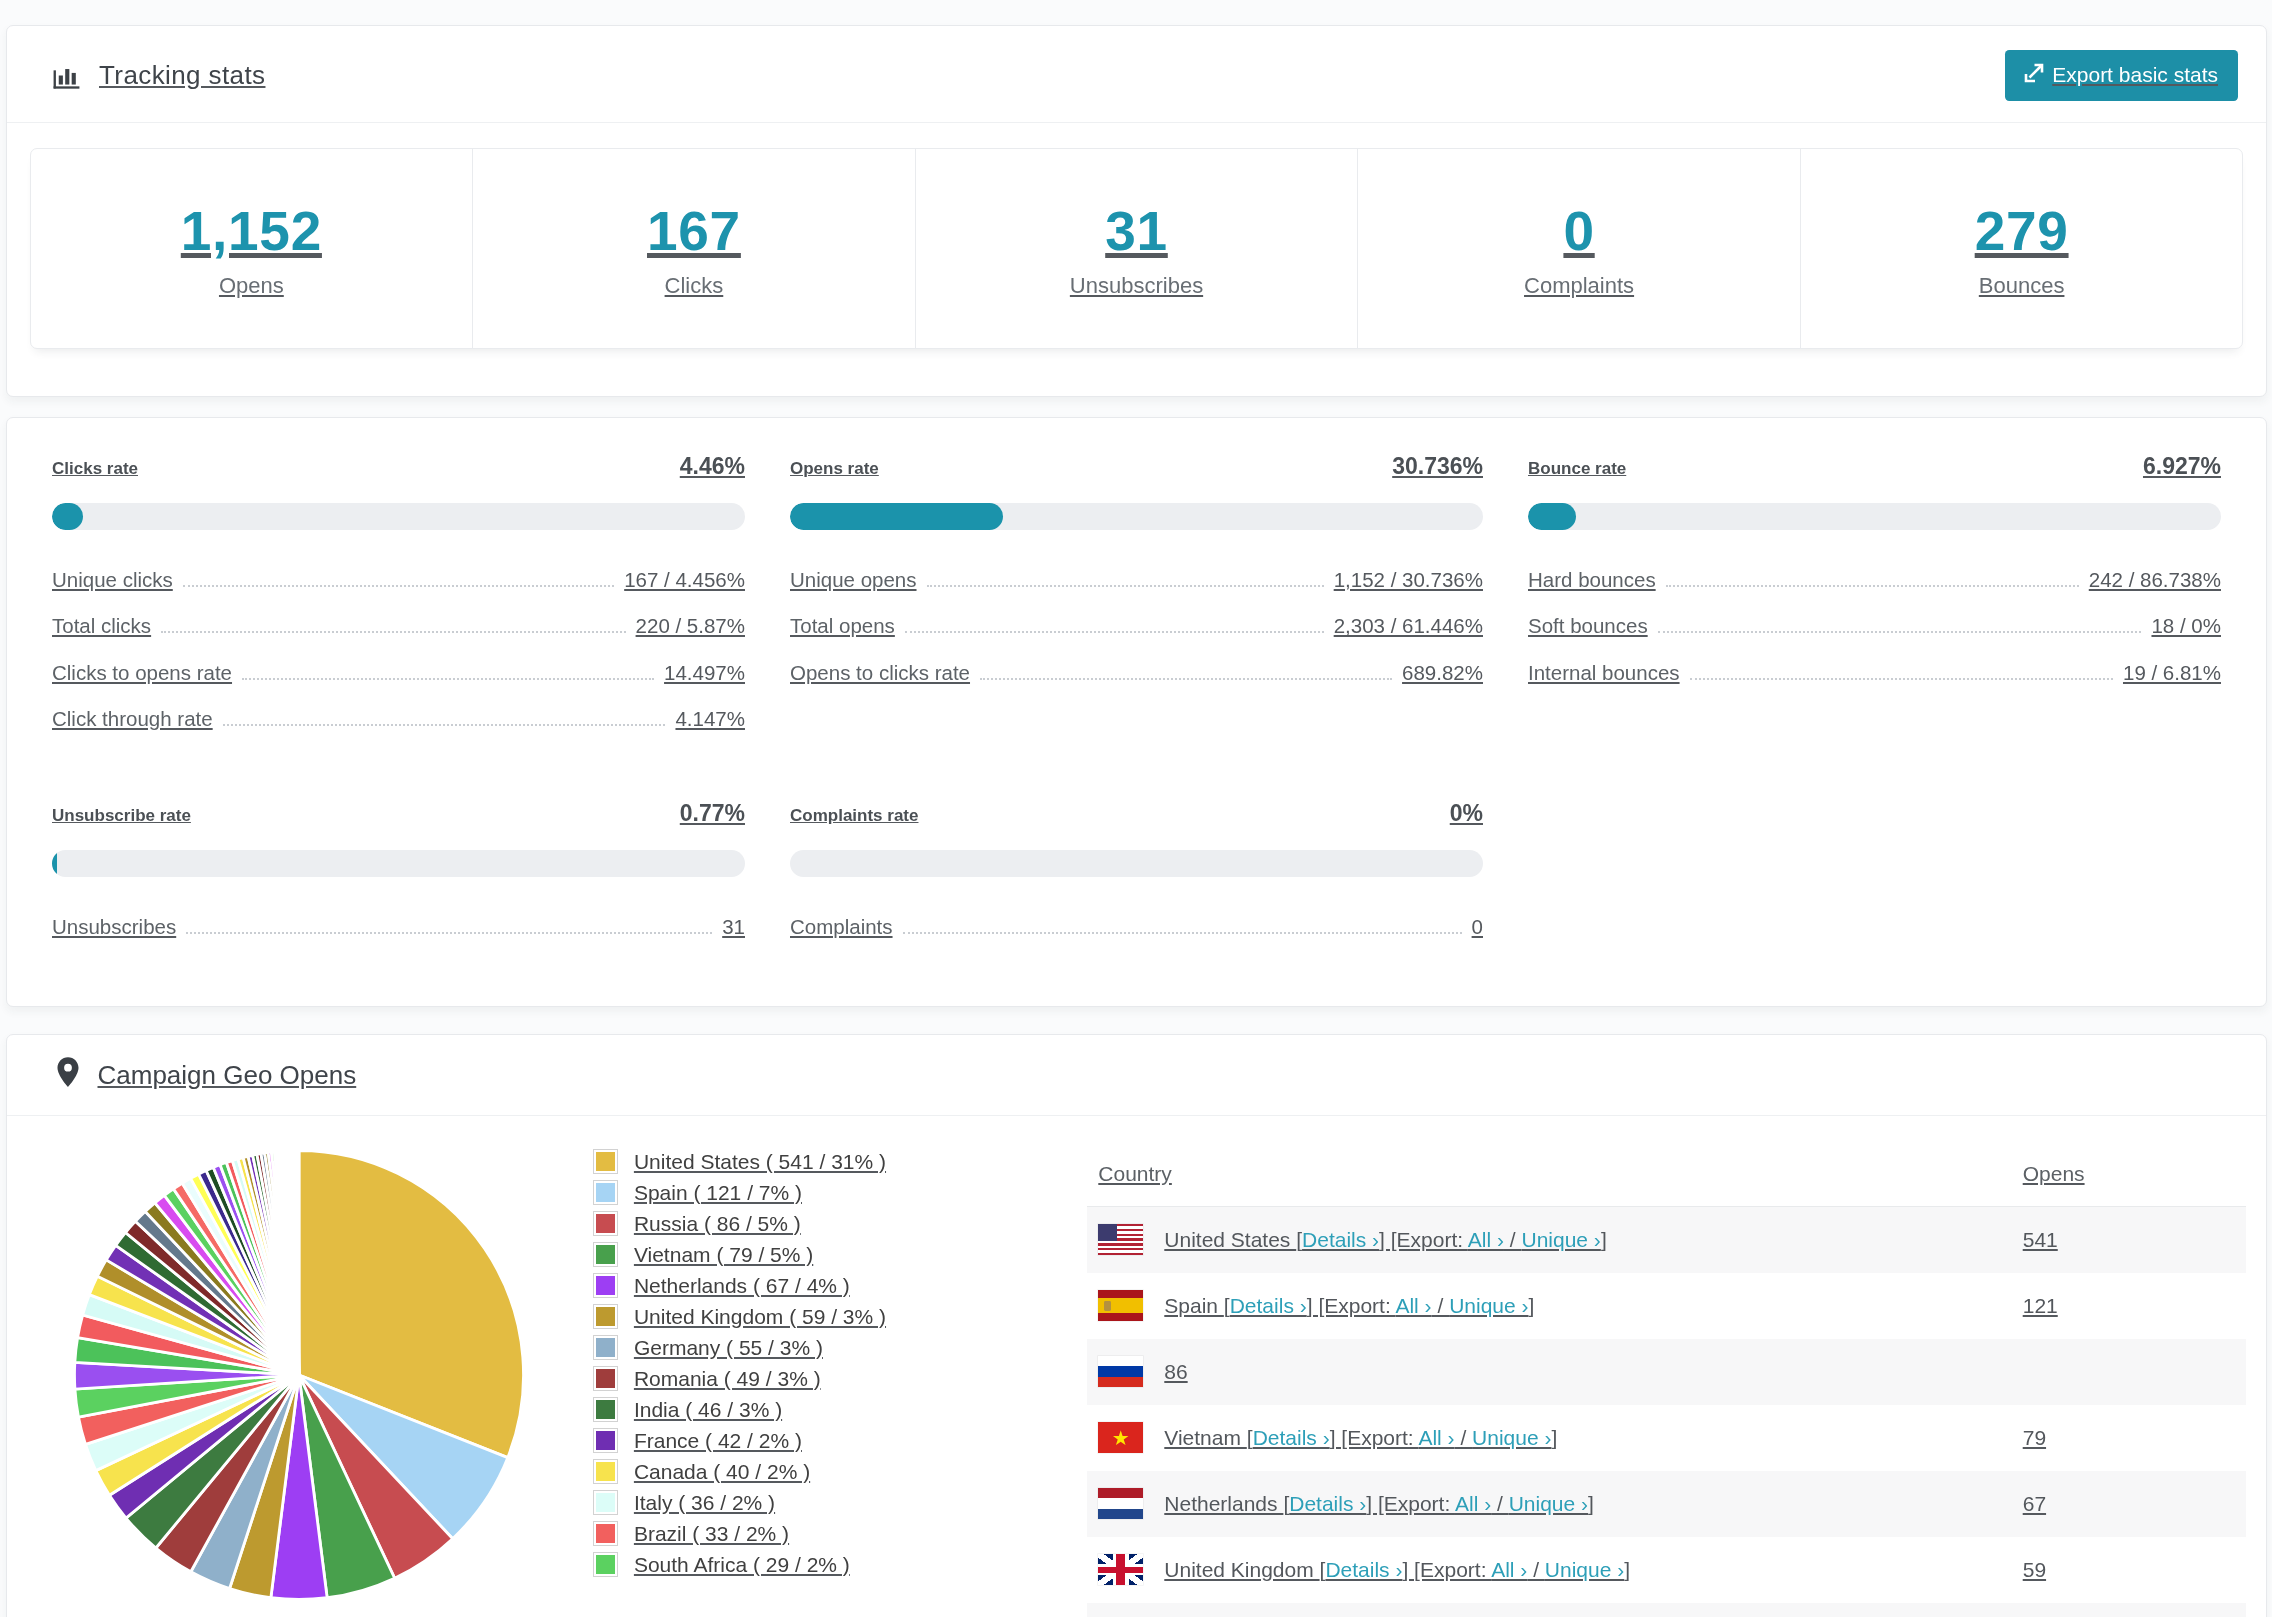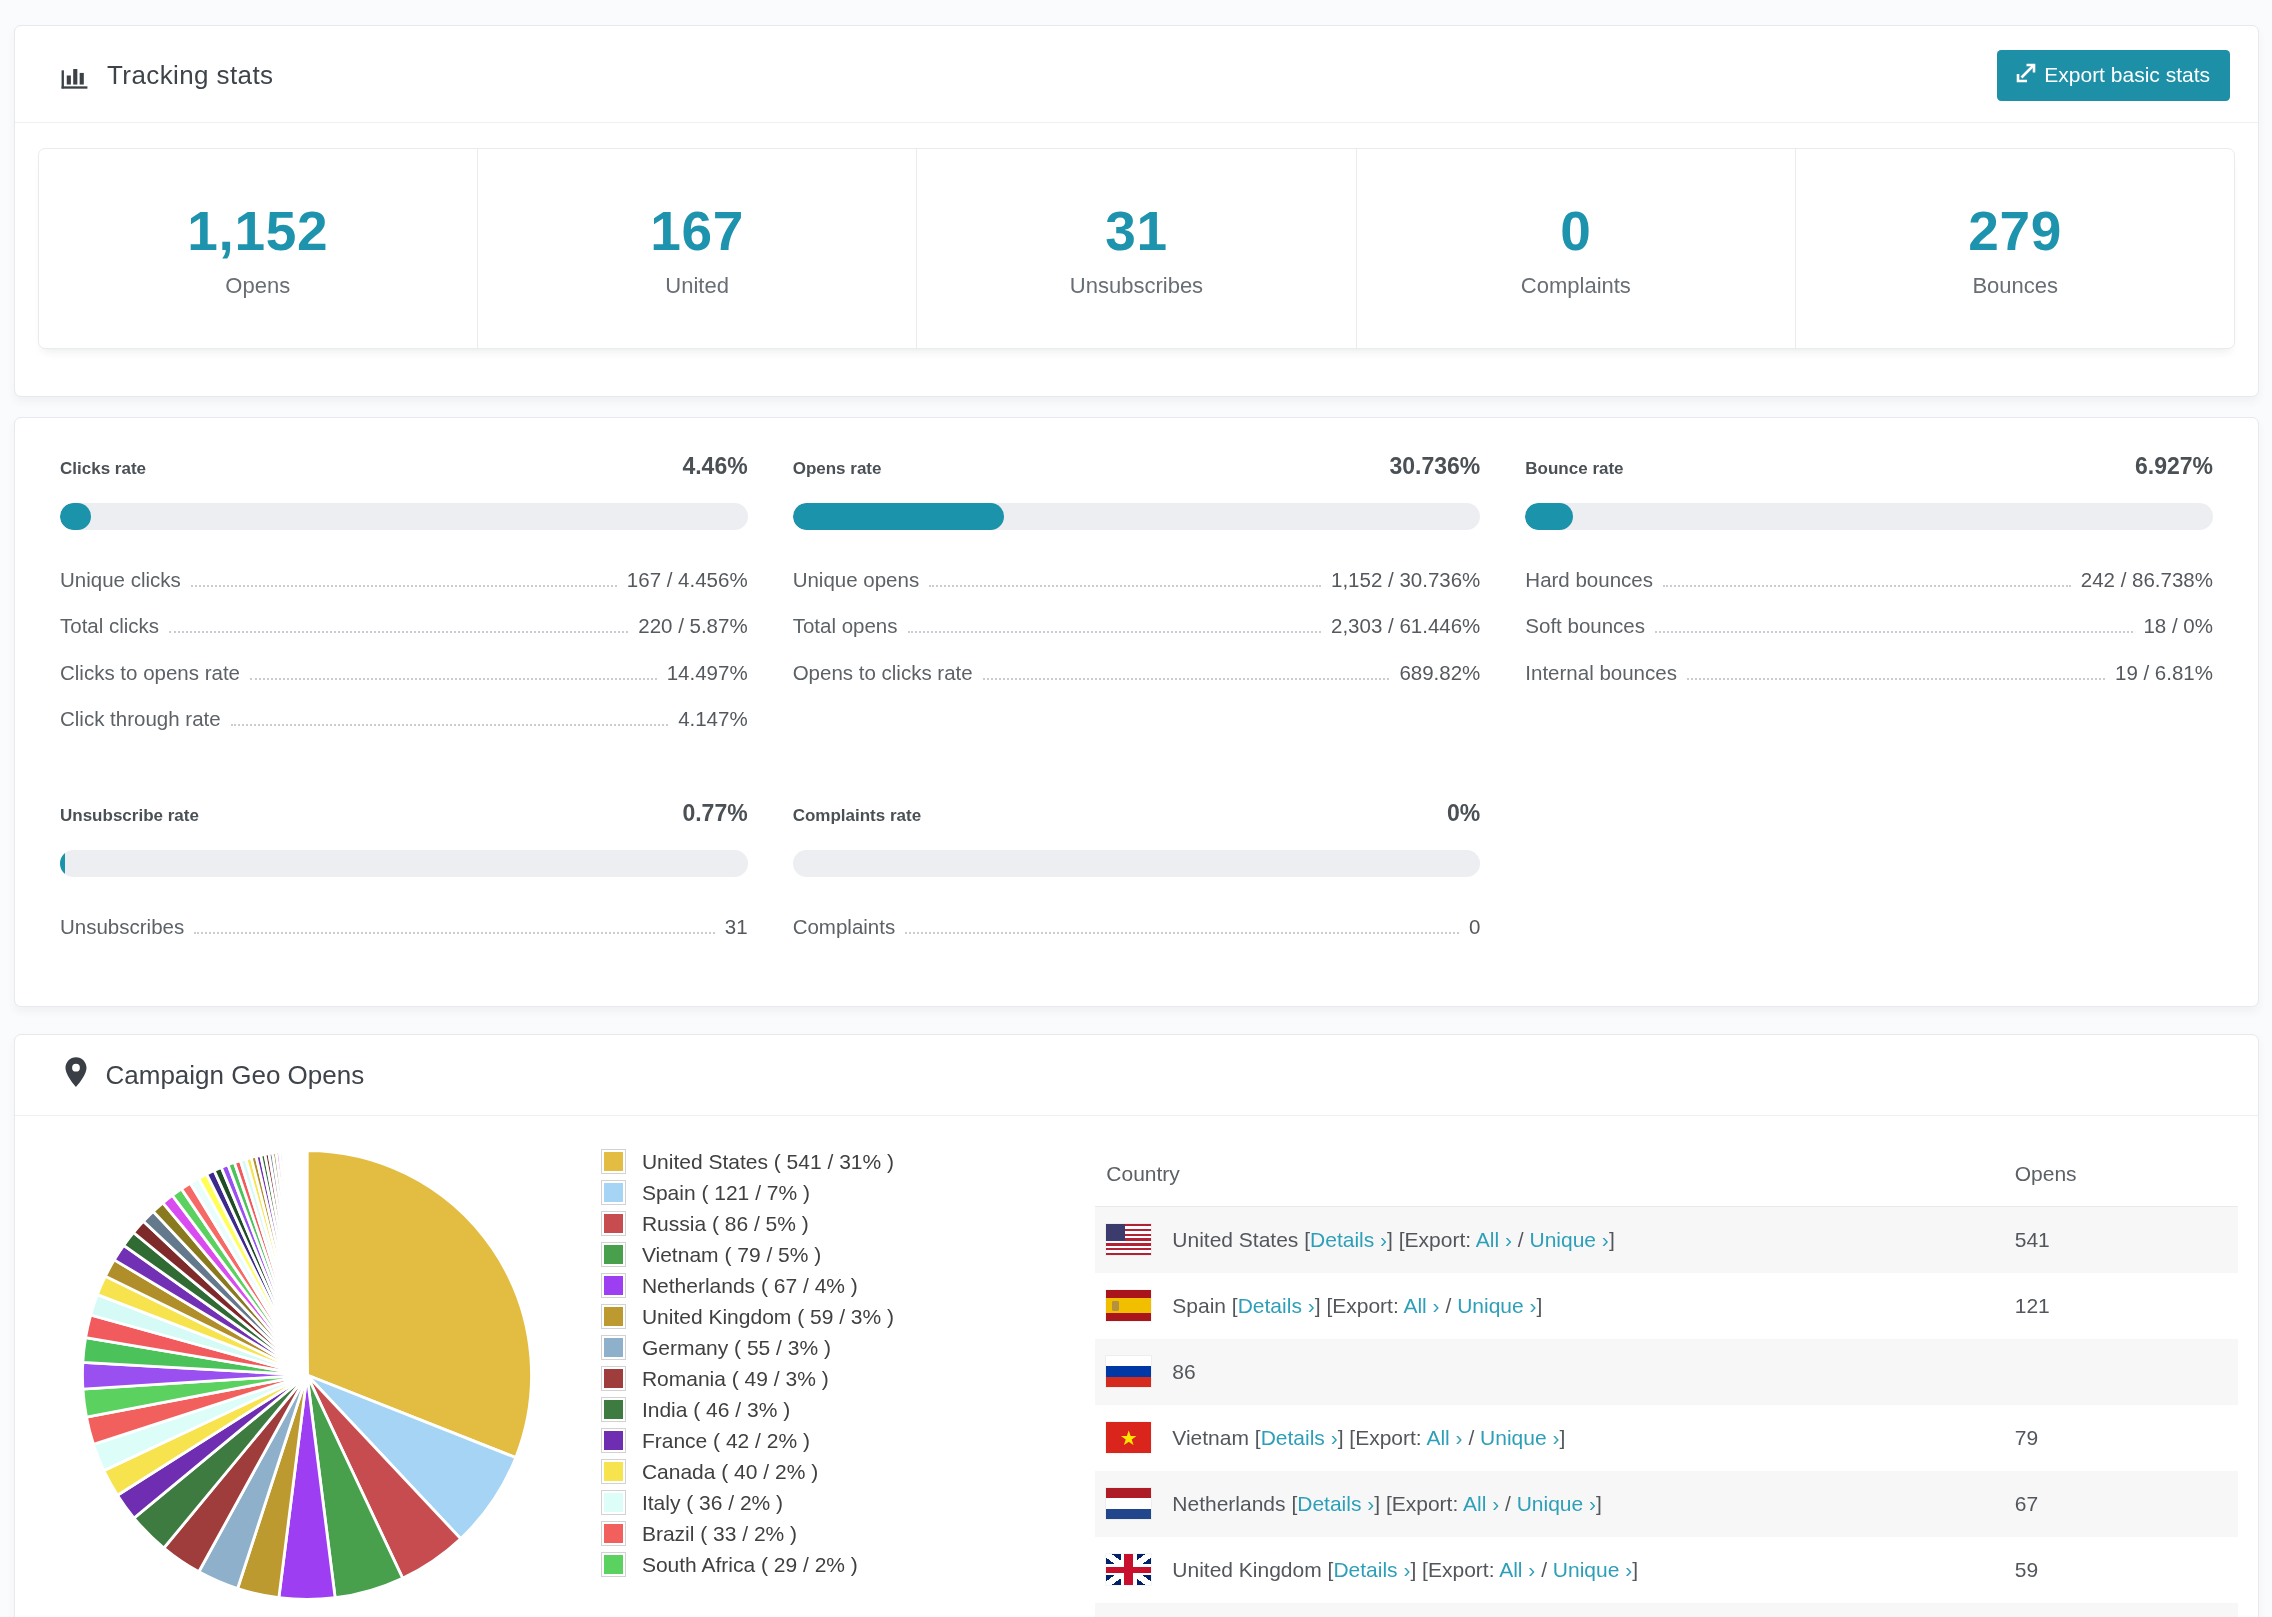--- a/index.html
+++ b/index.html
@@ -9,22 +9,23 @@
     background:#fafbfc;
     color:#55595e;
     overflow:hidden;
   }
   .page { position:relative; width:2273px; height:1618px; overflow:hidden; }
 
   .card {
     background:#fff;
     border:1.4px solid #e7e9ec;
     border-radius:7px;
-    margin:0 14px;
+    margin:0 6px;
     box-shadow:0 4.2px 8.5px rgba(40,50,60,.05);
+    text-decoration:underline;
   }
   
   .card-header {
     display:flex; align-items:center; justify-content:space-between;
     padding:24px 28px 21px 44px;
     border-bottom:1.4px solid #eef0f2;
   }
   .card-title { display:flex; align-items:center; gap:17px; font-size:26px; color:#3f444a; letter-spacing:0.4px; }
   .card-title svg { display:block; }
   .btn-export {
@@ -137,21 +138,21 @@
         <span>Export basic stats</span>
       </button>
     </div>
     <div class="stats-row" id="stats-row">
         <div class="stat-box">
     <div class="stat-value">1,152</div>
     <div class="stat-label">Opens</div>
   </div>
         <div class="stat-box">
     <div class="stat-value">167</div>
-    <div class="stat-label">United</div>
+    <div class="stat-label">Clicks</div>
   </div>
         <div class="stat-box">
     <div class="stat-value">31</div>
     <div class="stat-label">Unsubscribes</div>
   </div>
         <div class="stat-box">
     <div class="stat-value">0</div>
     <div class="stat-label">Complaints</div>
   </div>
         <div class="stat-box">

